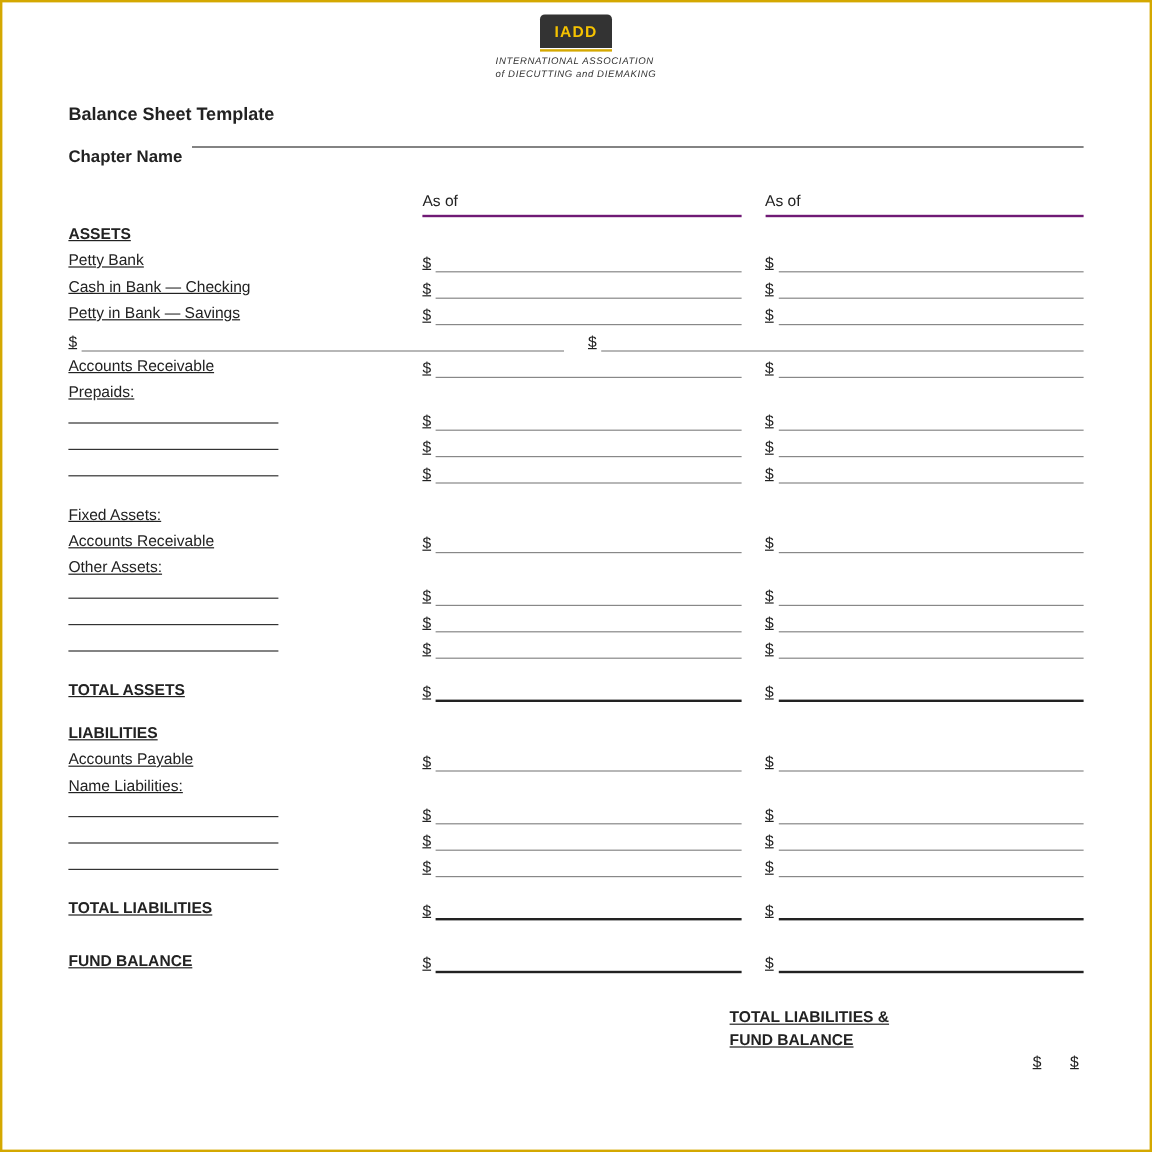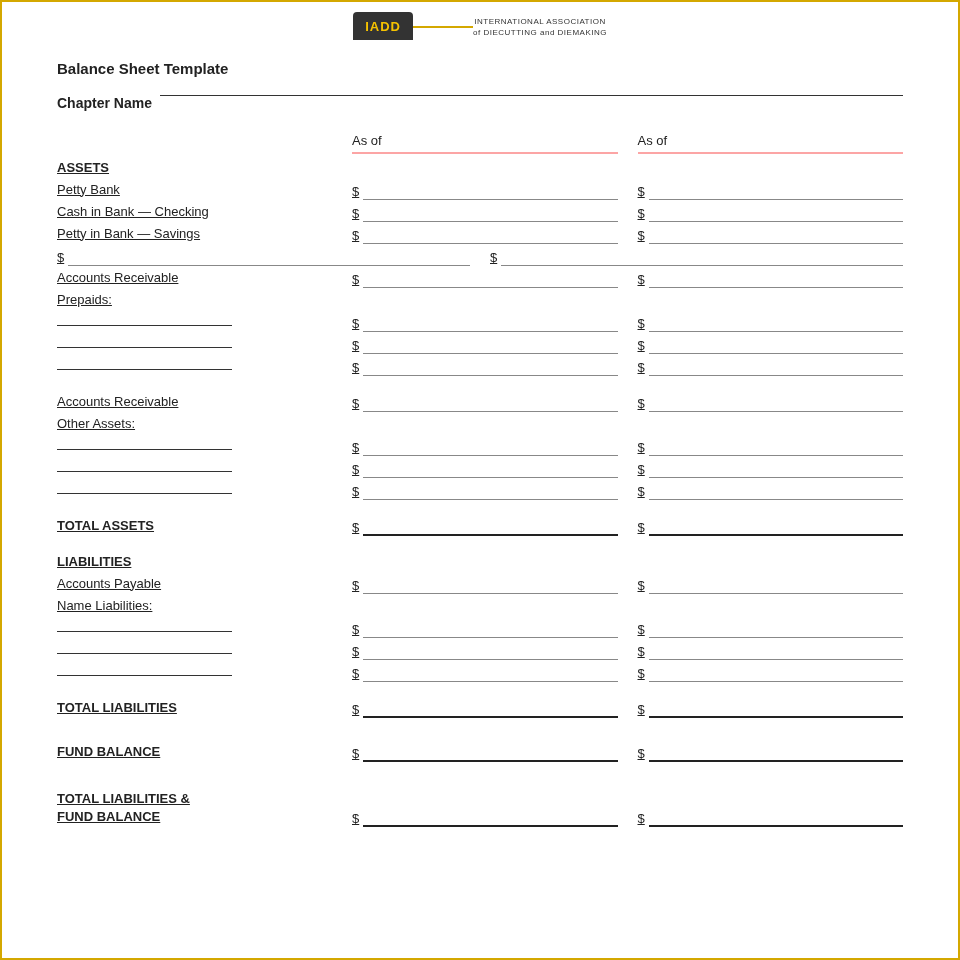--- a/index.html
+++ b/index.html
@@ -20,46 +20,47 @@
 
     
     .logo-area {
       display: flex;
       flex-direction: column;
       align-items: center;
       padding: 10px 0 8px 0;
     }
     .logo-graphic {
       display: flex;
-      flex-direction: row;
+      flex-direction: column;
       align-items: center;
     }
     .logo-shape {
       width: 60px;
       height: 28px;
       background: #333;
       border-radius: 4px 4px 0 0;
       position: relative;
       display: flex;
       align-items: center;
       justify-content: center;
     }
     .logo-letters {
       color: #f5c200;
       font-size: 13px;
       font-weight: bold;
       letter-spacing: 1px;
     }
     .logo-text-lines {
-      text-align: center;
+      text-align: left;
       font-size: 8px;
       color: #333;
       letter-spacing: 0.5px;
       margin-top: 2px;
       line-height: 1.4;
+      font-style: italic;
     }
     .logo-divider {
       width: 60px;
       height: 2px;
       background: #d4a800;
       margin: 1px auto 0;
     }
 
     
     .doc-title {
@@ -153,21 +154,21 @@
     .col-heads-row .ch-pair {
       flex: 1;
       display: flex;
       gap: 20px;
     }
     .col-heads-row .ch {
       flex: 1;
       font-size: 13px;
       font-weight: normal;
       padding-bottom: 4px;
-      border-bottom: 2px solid #fca5a5;
+      border-bottom: 2px solid #701a75;
     }
   </style>
 </head>
 <body>
 
 <div class="page">
 
   <div class="logo-area">
     <div class="logo-graphic">
       <div class="logo-shape">
@@ -332,20 +333,31 @@
         </div>
       <div class="dc">
           <span class="ds">$</span>
           <div class="dl"></div>
         </div>
     </div>
   </div>
 
   <div class="spacer-lg"></div>
 
+  <div class="sheet-row">
+    <div class="label-part">Fixed Assets:</div>
+    <div class="data-pair">
+      <div class="dc">
+          <div class="dl none"></div>
+        </div>
+      <div class="dc">
+          <div class="dl none"></div>
+        </div>
+    </div>
+  </div>
 
   <div class="sheet-row">
     <div class="label-part">Accounts Receivable</div>
     <div class="data-pair">
       <div class="dc">
           <span class="ds">$</span>
           <div class="dl"></div>
         </div>
       <div class="dc">
           <span class="ds">$</span>
@@ -535,21 +547,21 @@
       <div class="dc">
           <span class="ds">$</span>
           <div class="dl thick"></div>
         </div>
     </div>
   </div>
 
   <div class="spacer-lg"></div>
   <div class="spacer-lg"></div>
 
-  <div class="sheet-row" style="align-items:flex-end;">
+  <div class="sheet-row" style="align-items:flex-end;flex-direction:column;">
     <div class="label-part bold" style="line-height:1.4;">
       <div>TOTAL LIABILITIES &amp;</div>
       <div>FUND BALANCE</div>
     </div>
     <div class="data-pair">
       <div class="dc">
           <span class="ds">$</span>
           <div class="dl thick"></div>
         </div>
       <div class="dc">

